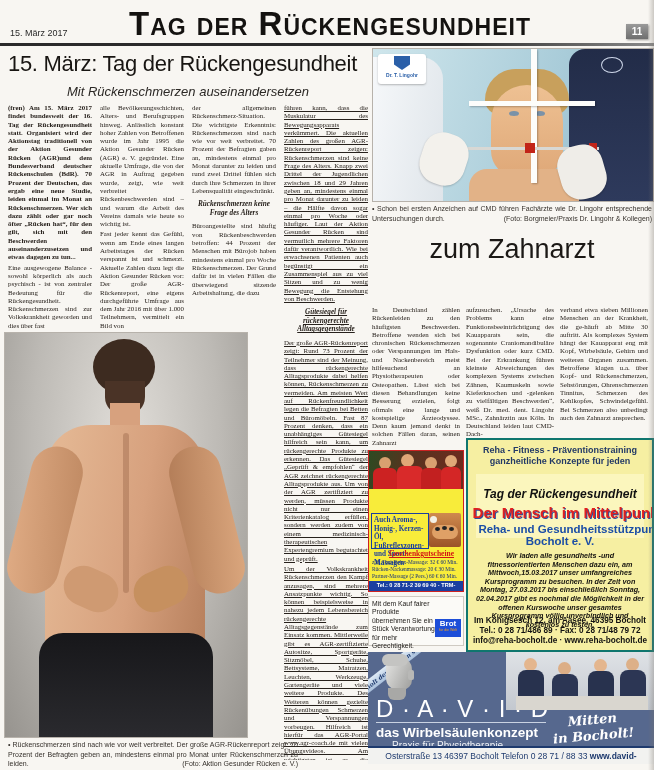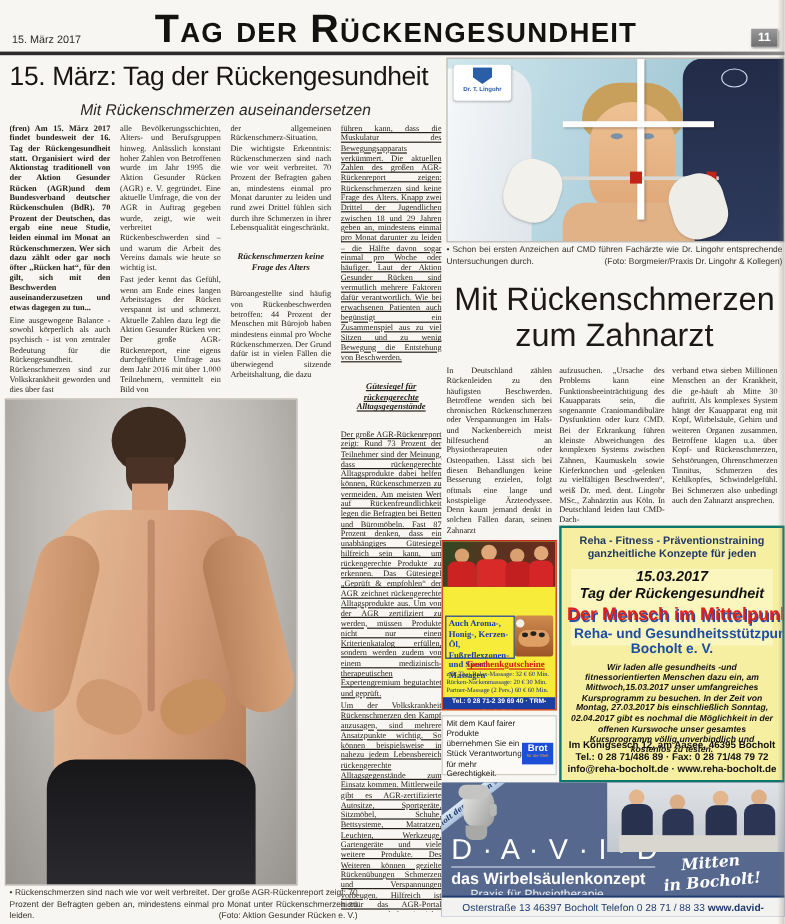--- a/index.html
+++ b/index.html
@@ -13,21 +13,21 @@
   .head-rule{height:3px;background:linear-gradient(to right,#2b2b2b 0%,#2b2b2b 70%,#8a8a8a 100%);}
   .pageno{background:linear-gradient(#9a9a9a,#6f6f6f);color:#fff;font:700 10px/15px "Liberation Sans",sans-serif;
           text-align:center;box-shadow:1px 1px 2px rgba(0,0,0,.4);}
   
   .headline{font:400 22px/24px "Liberation Sans",sans-serif;color:#181512;letter-spacing:-.3px;}
   .subtitle{font:italic 13px/15px "Liberation Sans",sans-serif;color:#2b2825;text-align:center;}
   .bodytext{font:6.9px/8.3px "Liberation Serif",serif;color:#27211c;text-align:justify;
             hyphens:auto;-webkit-hyphens:auto;overflow:hidden;}
   .bodytext p{margin:0 0 2px 0;}
   .lead{font-weight:700;}
-  .subhd{font:italic 700 7.2px/8.6px "Liberation Serif",serif;text-align:center;margin:15px 2px;}
+  .subhd{font:italic 700 7.2px/8.6px "Liberation Serif",serif;text-align:center;margin:5px 2px;}
   .caption{font:7px/9.5px "Liberation Sans",sans-serif;color:#35302b;text-align:justify;overflow:hidden;}
   .credit{float:right;}
   .z-headline{font:400 27px/30px "Liberation Sans",sans-serif;color:#1c1916;text-align:center;}
   
   .photo{overflow:hidden;border:1px solid #b7b2ab;}
   .backphoto{background:radial-gradient(ellipse at 50% 28%,#e1ded9 0%,#bdbab5 55%,#96938e 100%);}
   .dentphoto{background:linear-gradient(105deg,#cfe6ec 0%,#a9ccd9 60%,#8fb4c4 100%);}
   
   .thai{background:#f8ec3a;border:1px solid #c22;overflow:hidden;}
   .thai-title{font:700 9.5px/11px "Liberation Sans",sans-serif;color:#d41414;text-align:center;letter-spacing:-.2px;}
@@ -142,21 +142,20 @@
       <div class="art" style="left:0;top:18px;width:48px;text-align:center;font:700 5px/7px 'Liberation Sans',sans-serif;color:#2a5fa8;">Dr. T. Lingohr</div>
     </div>
   </div>
 
   <div class="abs caption" style="left:372px;top:204px;width:280px;height:22px;">
     <span>• Schon bei ersten Anzeichen auf CMD führen Fachärzte wie  Dr. Lingohr entsprechende Untersuchungen durch.</span>
     <span class="credit">(Foto: Borgmeier/Praxis Dr. Lingohr &amp; Kollegen)</span>
   </div>
 
   <div class="abs z-headline" style="left:372px;top:234px;width:280px;">
-    <div>Mit Rückenschmerzen</div>
     <div>zum Zahnarzt</div>
   </div>
 
   <div class="abs bodytext" style="left:372px;top:306px;width:88px;height:142px;">
     <p>In Deutschland zählen Rückenleiden zu den häufigsten Beschwerden. Betroffene wenden sich bei chronischen Rückenschmerzen oder Verspannungen im Hals- und Nackenbereich meist hilfesuchend an Physiotherapeuten oder Osteopathen. Lässt sich bei diesen Behandlungen keine Besserung erzielen, folgt oftmals eine lange und kostspielige Ärzteodyssee. Denn kaum jemand denkt in solchen Fällen daran, seinen Zahnarzt</p>
   </div>
   <div class="abs bodytext" style="left:466px;top:306px;width:88px;height:130px;">
     <p>aufzusuchen. „Ursache des Problems kann eine Funktionsbeeinträchtigung des Kauapparats sein, die sogenannte Craniomandibuläre Dysfunktion oder kurz CMD. Bei der Erkrankung führen kleinste Abweichungen des komplexen Systems zwischen Zähnen, Kaumuskeln sowie Kieferknochen und -gelenken zu vielfältigen Beschwerden“, weiß Dr. med. dent. Lingohr MSc., Zahnärztin aus Köln. In Deutschland leiden laut CMD-Dach-</p>
   </div>
   <div class="abs bodytext" style="left:560px;top:306px;width:88px;height:130px;">
@@ -196,21 +195,20 @@
     <div class="art brot" style="left:66px;top:22px;width:26px;height:18px;">
       <span class="brot-b">Brot</span>
       <span class="brot-s">für die Welt</span>
     </div>
   </div>
 
   <div class="abs reha" style="left:466px;top:438px;width:184px;height:210px;">
     <div class="reha-inner"></div>
     <div class="art reha-l1" style="left:0;top:5px;width:184px;">Reha - Fitness - Präventionstraining</div>
     <div class="art reha-l2" style="left:0;top:16px;width:184px;">ganzheitliche Konzepte für jeden</div>
-    <div class="art reha-date" style="left:0;top:33px;width:184px;">15.03.2017</div>
     <div class="art reha-event" style="left:0;top:47px;width:184px;">Tag der Rückengesundheit</div>
     <div class="art reha-slogan" style="left:0;top:64px;width:200px;">Der Mensch im Mittelpunkt</div>
     <div class="art reha-org" style="left:0;top:83px;width:208px;">Reha- und Gesundheitsstützpunkt</div>
     <div class="art reha-org" style="left:0;top:95px;width:184px;">Bocholt e. V.</div>
     <div class="art reha-body" style="left:6px;top:112px;width:172px;">Wir laden alle gesundheits -und fitnessorientierten Menschen dazu ein, am Mittwoch,15.03.2017 unser umfangreiches Kursprogramm zu besuchen. In der Zeit von Montag, 27.03.2017 bis einschließlich Sonntag, 02.04.2017 gibt es nochmal die Möglichkeit in der offenen Kurswoche unser gesamtes Kursprogramm völlig unverbindlich und kostenlos zu testen.</div>
     <div class="art reha-addr" style="left:0;top:176px;width:184px;">Im Königsesch 12, am Aasee, 46395 Bocholt</div>
     <div class="art reha-addr" style="left:0;top:186px;width:184px;">Tel.: 0 28 71/486 89 · Fax: 0 28 71/48 79 72</div>
     <div class="art reha-addr" style="left:0;top:196px;width:184px;">info@reha-bocholt.de · www.reha-bocholt.de</div>
   </div>
 

